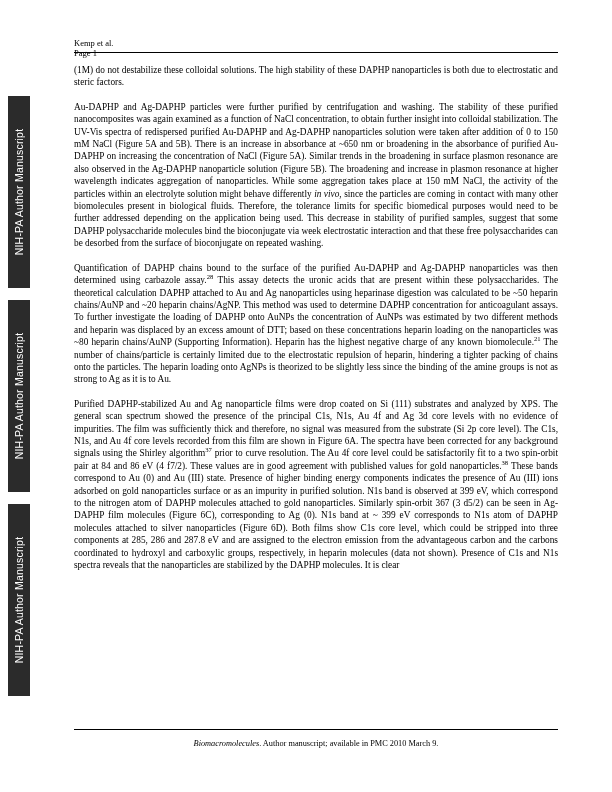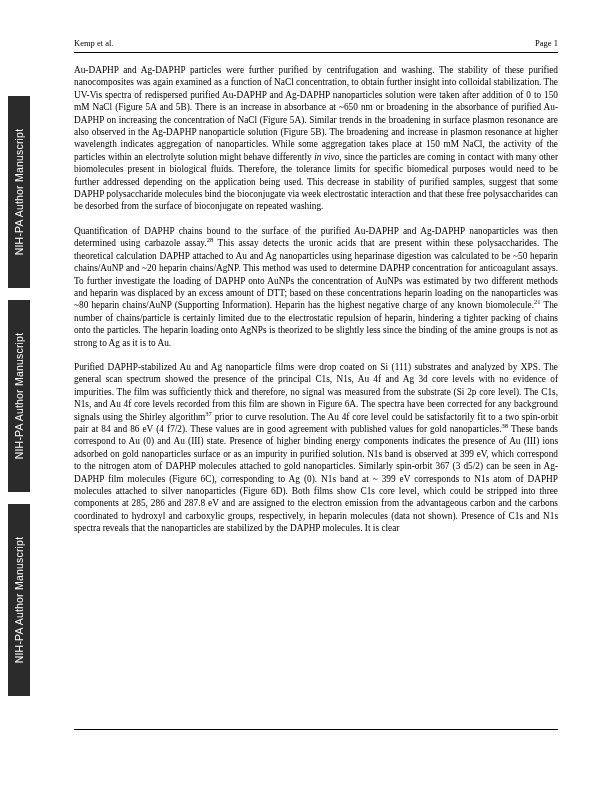--- a/index.html
+++ b/index.html
@@ -43,20 +43,21 @@
   
   .header {
     position: absolute;
     top: 38px;
     left: 74px;
     right: 54px;
     display: flex;
     justify-content: space-between;
     font-size: 8.5px;
     font-family: "Liberation Serif", serif;
+    flex-direction: column;
   }
   .header-rule {
     position: absolute;
     top: 52px;
     left: 74px;
     right: 54px;
     border-bottom: 0.7px solid #000000;
     height: 0;
   }
 
@@ -115,30 +116,36 @@
   </div>
 
   <div class="header">
     <div>Kemp et al.</div>
     <div>Page 1</div>
   </div>
   <div class="header-rule"></div>
 
   <div class="content">
 
+    <p>
+      <span>(1M) do not destabilize these colloidal solutions. The high stability of these DAPHP nanoparticles is both due to electrostatic and steric factors.</span>
+    </p>
 
     <p>
       <span>Au-DAPHP and Ag-DAPHP particles were further purified by centrifugation and washing. The stability of these purified nanocomposites was again examined as a function of NaCl concentration, to obtain further insight into colloidal stabilization. The UV-Vis spectra of redispersed purified Au-DAPHP and Ag-DAPHP nanoparticles solution were taken after addition of 0 to 150 mM NaCl (Figure 5A and 5B). There is an increase in absorbance at ~650 nm or broadening in the absorbance of purified Au-DAPHP on increasing the concentration of NaCl (Figure 5A). Similar trends in the broadening in surface plasmon resonance are also observed in the Ag-DAPHP nanoparticle solution (Figure 5B). The broadening and increase in plasmon resonance at higher wavelength indicates aggregation of nanoparticles. While some aggregation takes place at 150 mM NaCl, the activity of the particles within an electrolyte solution might behave differently </span><i>in vivo</i><span>, since the particles are coming in contact with many other biomolecules present in biological fluids. Therefore, the tolerance limits for specific biomedical purposes would need to be further addressed depending on the application being used. This decrease in stability of purified samples, suggest that some DAPHP polysaccharide molecules bind the bioconjugate via week electrostatic interaction and that these free polysaccharides can be desorbed from the surface of bioconjugate on repeated washing.</span>
     </p>
 
     <p>
       <span>Quantification of DAPHP chains bound to the surface of the purified Au-DAPHP and Ag-DAPHP nanoparticles was then determined using carbazole assay.</span><sup>28</sup><span> This assay detects the uronic acids that are present within these polysaccharides. The theoretical calculation DAPHP attached to Au and Ag nanoparticles using heparinase digestion was calculated to be ~50 heparin chains/AuNP and ~20 heparin chains/AgNP. This method was used to determine DAPHP concentration for anticoagulant assays. To further investigate the loading of DAPHP onto AuNPs the concentration of AuNPs was estimated by two different methods and heparin was displaced by an excess amount of DTT; based on these concentrations heparin loading on the nanoparticles was ~80 heparin chains/AuNP (Supporting Information). Heparin has the highest negative charge of any known biomolecule.</span><sup>21</sup><span> The number of chains/particle is certainly limited due to the electrostatic repulsion of heparin, hindering a tighter packing of chains onto the particles. The heparin loading onto AgNPs is theorized to be slightly less since the binding of the amine groups is not as strong to Ag as it is to Au.</span>
     </p>
 
     <p>
       <span>Purified DAPHP-stabilized Au and Ag nanoparticle films were drop coated on Si (111) substrates and analyzed by XPS. The general scan spectrum showed the presence of the principal C1s, N1s, Au 4f and Ag 3d core levels with no evidence of impurities. The film was sufficiently thick and therefore, no signal was measured from the substrate (Si 2p core level). The C1s, N1s, and Au 4f core levels recorded from this film are shown in Figure 6A. The spectra have been corrected for any background signals using the Shirley algorithm</span><sup>37</sup><span> prior to curve resolution. The Au 4f core level could be satisfactorily fit to a two spin-orbit pair at 84 and 86 eV (4 f7/2). These values are in good agreement with published values for gold nanoparticles.</span><sup>38</sup><span> These bands correspond to Au (0) and Au (III) state. Presence of higher binding energy components indicates the presence of Au (III) ions adsorbed on gold nanoparticles surface or as an impurity in purified solution. N1s band is observed at 399 eV, which correspond to the nitrogen atom of DAPHP molecules attached to gold nanoparticles. Similarly spin-orbit 367 (3 d5/2) can be seen in Ag-DAPHP film molecules (Figure 6C), corresponding to Ag (0). N1s band at ~ 399 eV corresponds to N1s atom of DAPHP molecules attached to silver nanoparticles (Figure 6D). Both films show C1s core level, which could be stripped into three components at 285, 286 and 287.8 eV and are assigned to the electron emission from the advantageous carbon and the carbons coordinated to hydroxyl and carboxylic groups, respectively, in heparin molecules (data not shown). Presence of C1s and N1s spectra reveals that the nanoparticles are stabilized by the DAPHP molecules. It is clear</span>
     </p>
 
   </div>
 
   <div class="footer-rule"></div>
+  <div class="footer">
+    <i>Biomacromolecules</i><span>. Author manuscript; available in PMC 2010 March 9.</span>
+  </div>
 
 </div>
 
 </body></html>

